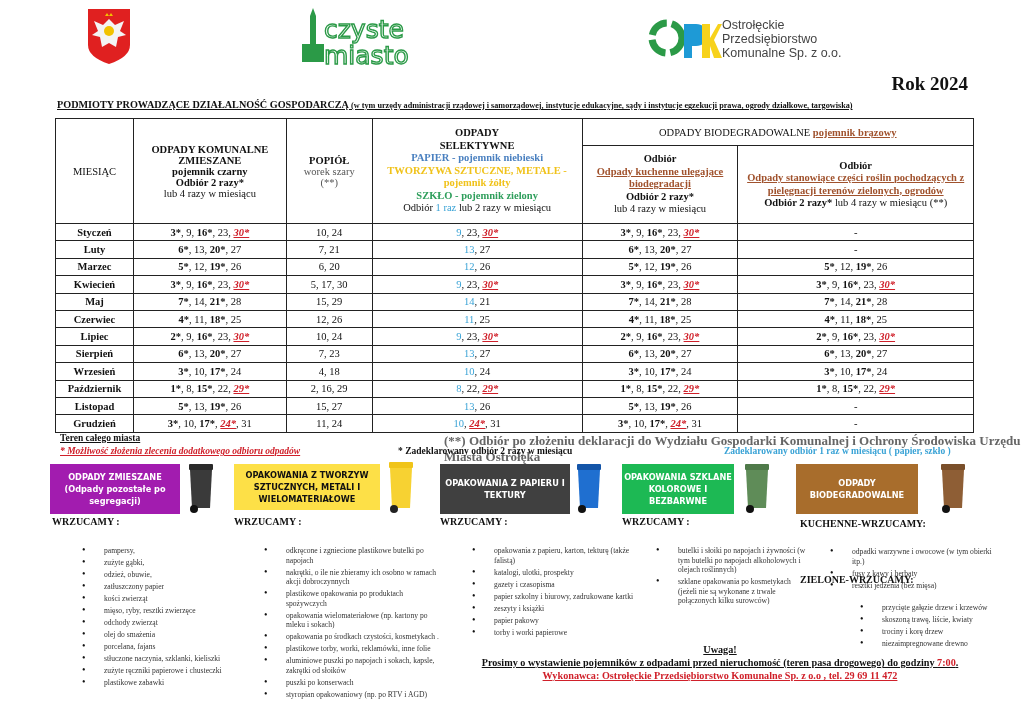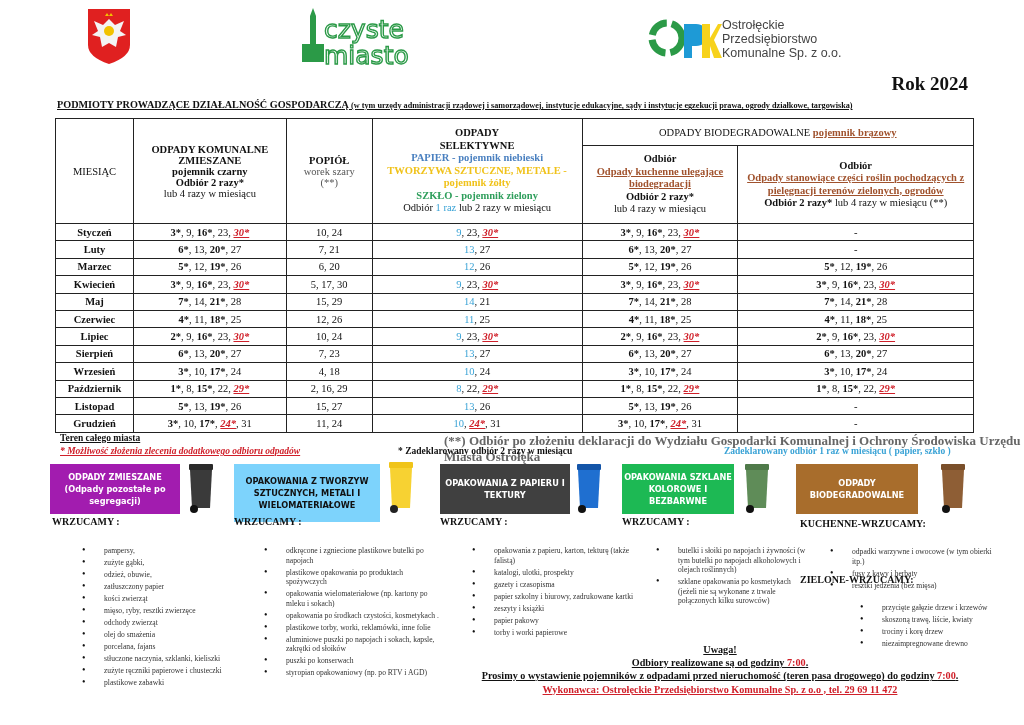--- a/index.html
+++ b/index.html
@@ -243,21 +243,21 @@
 
 <div class="abs binlabel" style="left:50px;top:464px;width:130px;height:50px;background:#a21caf;color:#fff;">ODPADY ZMIESZANE (Odpady pozostałe po segregacji)</div>
 <div class="abs bin" style="left:186px;top:462px;">
   <svg width="30" height="52" viewBox="0 0 30 52">
       <rect x="3" y="2" width="24" height="6" rx="1" fill="#2a2a2a"></rect>
       <path d="M4 8 H26 L24 46 H6 Z" fill="#3a3a3a"></path>
       <circle cx="8" cy="47" r="4" fill="#111"></circle>
     </svg>
 </div>
 
-<div class="abs binlabel" style="left:234px;top:464px;width:146px;height:58px;background:#7dd3fc;color:#111;">OPAKOWANIA Z TWORZYW SZTUCZNYCH, METALI I WIELOMATERIAŁOWE</div>
+<div class="abs binlabel" style="left:234px;top:464px;width:146px;height:46px;background:#fde047;color:#111;">OPAKOWANIA Z TWORZYW SZTUCZNYCH, METALI I WIELOMATERIAŁOWE</div>
 <div class="abs bin" style="left:386px;top:460px;">
   <svg width="30" height="54" viewBox="0 0 30 54">
       <rect x="3" y="2" width="24" height="6" rx="1" fill="#f0c419"></rect>
       <path d="M4 8 H26 L24 48 H6 Z" fill="#f7d232"></path>
       <circle cx="8" cy="49" r="4" fill="#222"></circle>
     </svg>
 </div>
 
 <div class="abs binlabel" style="left:440px;top:464px;width:130px;height:50px;background:#404040;color:#fff;">OPAKOWANIA Z PAPIERU I TEKTURY</div>
 <div class="abs bin" style="left:574px;top:462px;">
@@ -298,20 +298,21 @@
     <li>olej do smażenia</li>
     <li>porcelana, fajans</li>
     <li>stłuczone naczynia, szklanki, kieliszki</li>
     <li>zużyte ręczniki papierowe i chusteczki</li>
     <li>plastikowe zabawki</li>
   </ul>
 
 <div class="abs wrz" style="left:234px;top:516px;">WRZUCAMY :</div>
 <ul class="items" id="list1" style="left:244px;top:530px;width:185px;">
     <li>odkręcone i zgniecione plastikowe butelki po napojach</li>
+    <li>nakrętki, o ile nie zbieramy ich osobno w ramach akcji dobroczynnych</li>
     <li>plastikowe opakowania po produktach spożywczych</li>
     <li>opakowania wielomateriałowe (np. kartony po mleku i sokach)</li>
     <li>opakowania po środkach czystości, kosmetykach .</li>
     <li>plastikowe torby, worki, reklamówki, inne folie</li>
     <li>aluminiowe puszki po napojach i sokach, kapsle, zakrętki od słoików</li>
     <li>puszki po konserwach</li>
     <li>styropian opakowaniowy (np. po RTV i AGD)</li>
   </ul>
 
 <div class="abs wrz" style="left:440px;top:516px;">WRZUCAMY :</div>
@@ -340,16 +341,15 @@
 <div class="abs wrz" style="left:800px;top:574px;">ZIELONE-WRZUCAMY:</div>
 <ul class="items" id="list5" style="left:840px;top:587px;width:170px;">
     <li>przycięte gałęzie drzew i  krzewów</li>
     <li>skoszoną trawę, liście, kwiaty</li>
     <li>trociny i korę drzew</li>
     <li>niezaimpregnowane drewno</li>
   </ul>
 
 <div class="abs uwaga">
   <div>Uwaga!</div>
-  <div><span>Odbiory realizowane są od godziny </span><span class="rd">7:00</span><span>.</span></div>
   <div><span>Prosimy o wystawienie pojemników z odpadami przed nieruchomość (teren pasa drogowego) do godziny </span><span class="rd">7:00</span><span>.</span></div>
   <div class="rd">Wykonawca:  Ostrołęckie Przedsiębiorstwo Komunalne Sp. z o.o , tel. 29 69 11 472</div>
 </div>
 
 </body></html>

